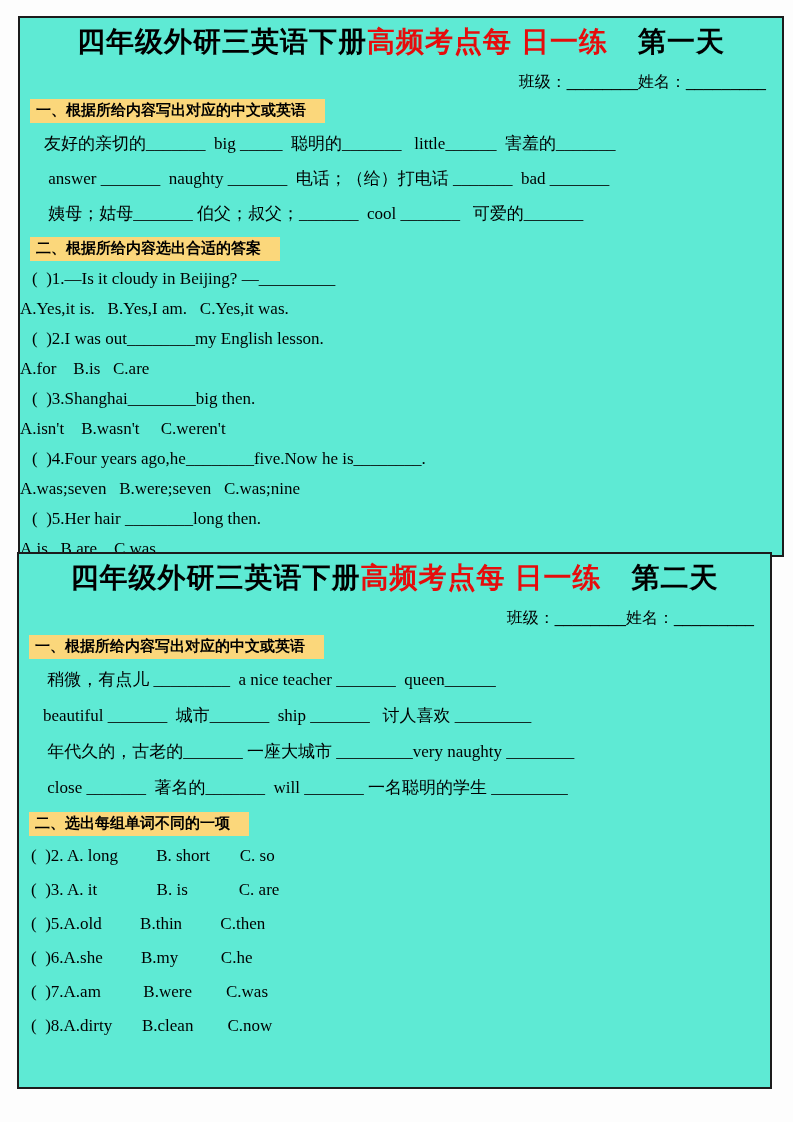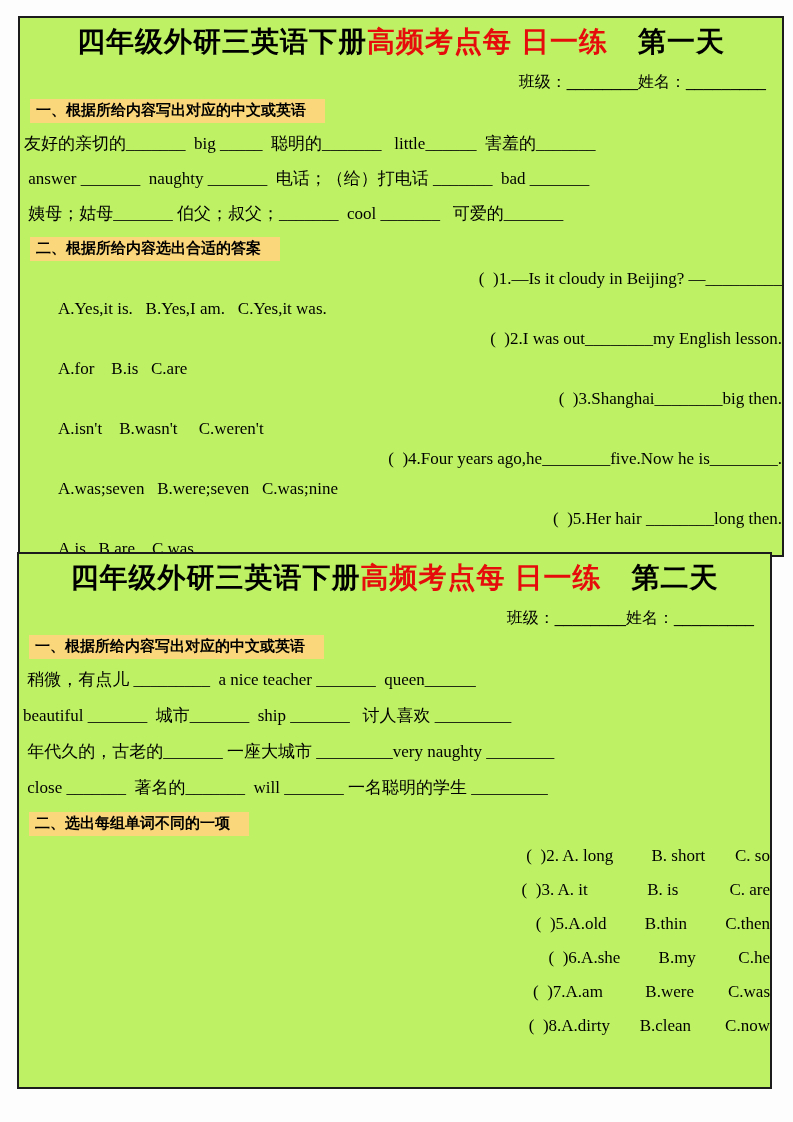--- a/index.html
+++ b/index.html
@@ -5,21 +5,21 @@
   :root { --red:#e60c0c; --highlight:#fbd77b; --ink:#000; --border:#1c1c1c; }
   html,body { margin:0; padding:0; }
   body {
     width:793px; height:1122px; position:relative;
     background:#fdfdfd; color:var(--ink);
     font-family:"Liberation Serif", serif;
     overflow:hidden;
   }
   .page {
     position:absolute; box-sizing:border-box;
-    border:2px solid var(--border); background:#bef264;
+    border:2px solid var(--border); background:#5eead4;
     overflow:hidden;
   }
   #page1 { left:18px; top:16px;  width:766px; height:541px; }
   #page2 { left:17px; top:552px; width:755px; height:537px; }
 
   .title {
     text-align:center; margin-top:5px;
     font-family:"Liberation Sans", sans-serif;
     font-weight:bold; font-size:28px; letter-spacing:1px;
     white-space:pre-wrap;
@@ -35,30 +35,30 @@
 
   .heading {
     display:block; width:max-content;
     margin:6px 0 3px 10px; padding:2px 19px 3px 6px;
     background:var(--highlight);
     font-family:"Liberation Sans", sans-serif;
     font-weight:bold; font-size:15px;
   }
 
   .vline {
-    padding-left:4px; line-height:35px; font-size:17px;
+    padding-left:24px; line-height:35px; font-size:17px;
     white-space:pre-wrap;
   }
   #page2 .vline { line-height:36px; }
 
   .qline, .optline {
     font-size:17px; white-space:pre-wrap; line-height:30px;
   }
-  .qline   { padding-left:12px;text-align:right; }
-  .optline { padding-left:38px; }
+  .qline   { padding-left:12px; }
+  .optline { }
   #page2 .qline { line-height:34px; }
 </style>
 </head>
 <body>
 
 <div class="page" id="page1">
   <div class="title"><span>四年级外研三英语下册</span><span class="red">高频考点每 日一练</span><span class="day">第一天</span></div>
 
   <div class="classline">班级：________姓名：_________</div>
 

